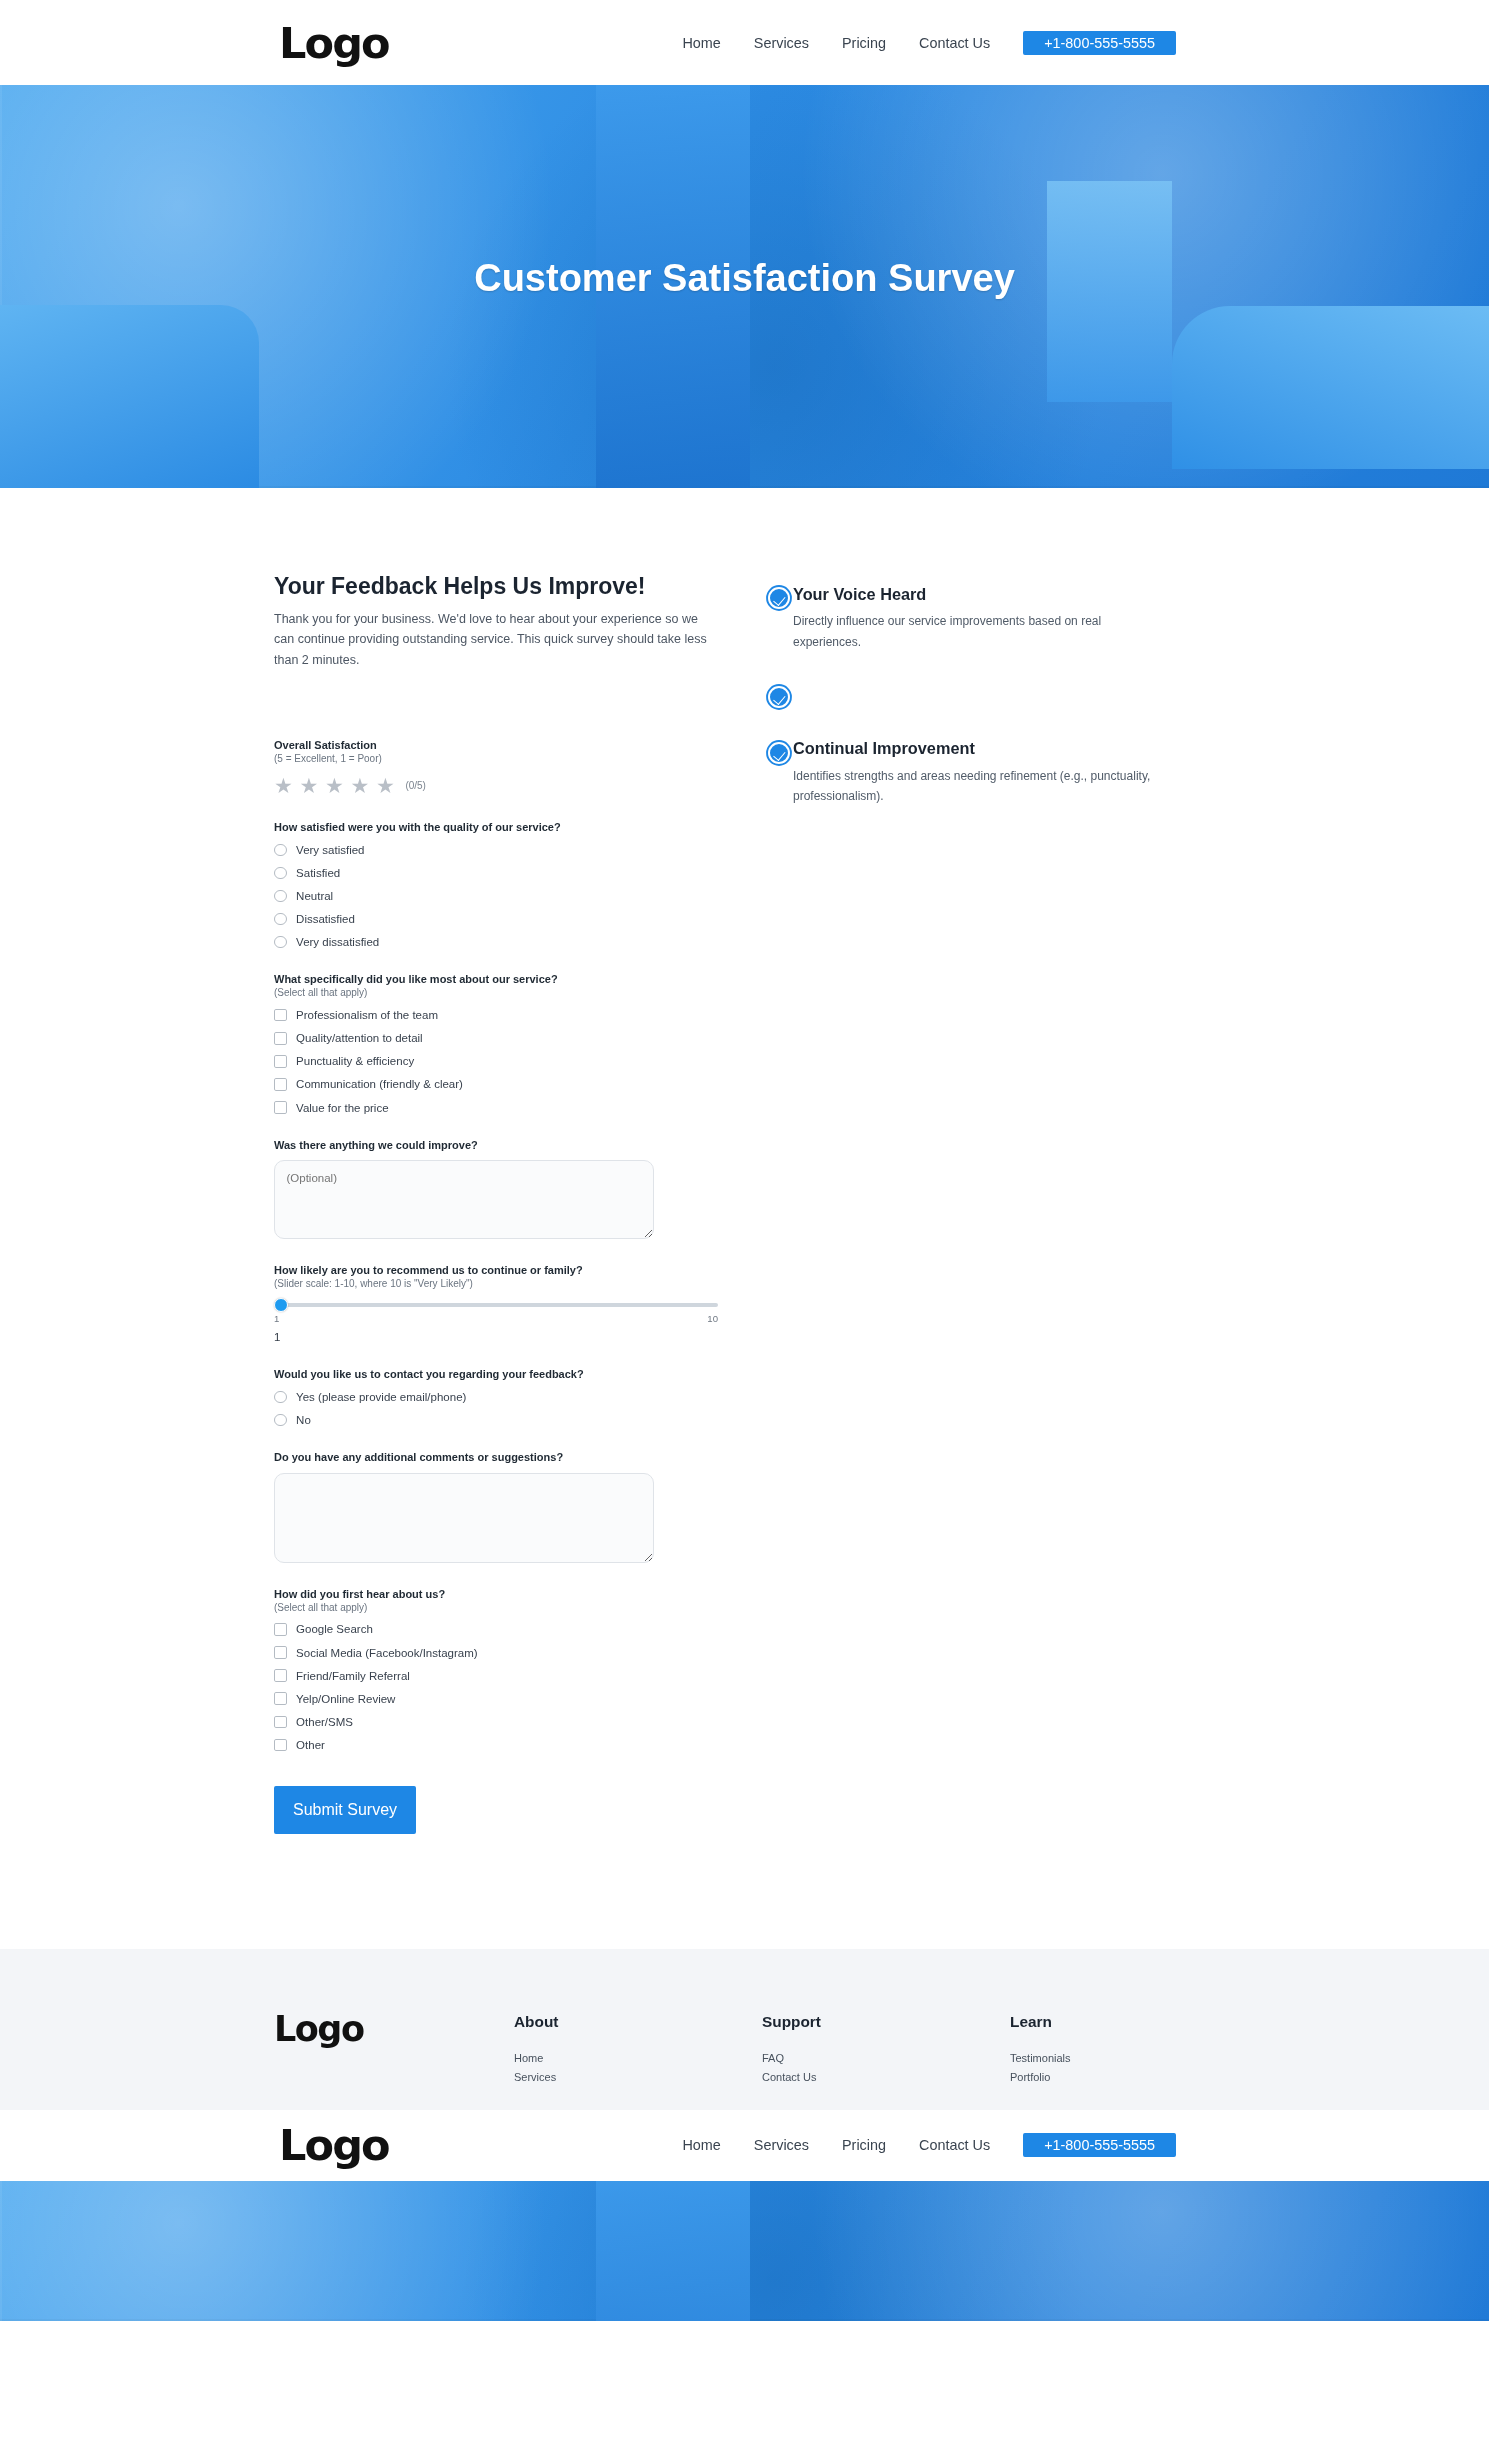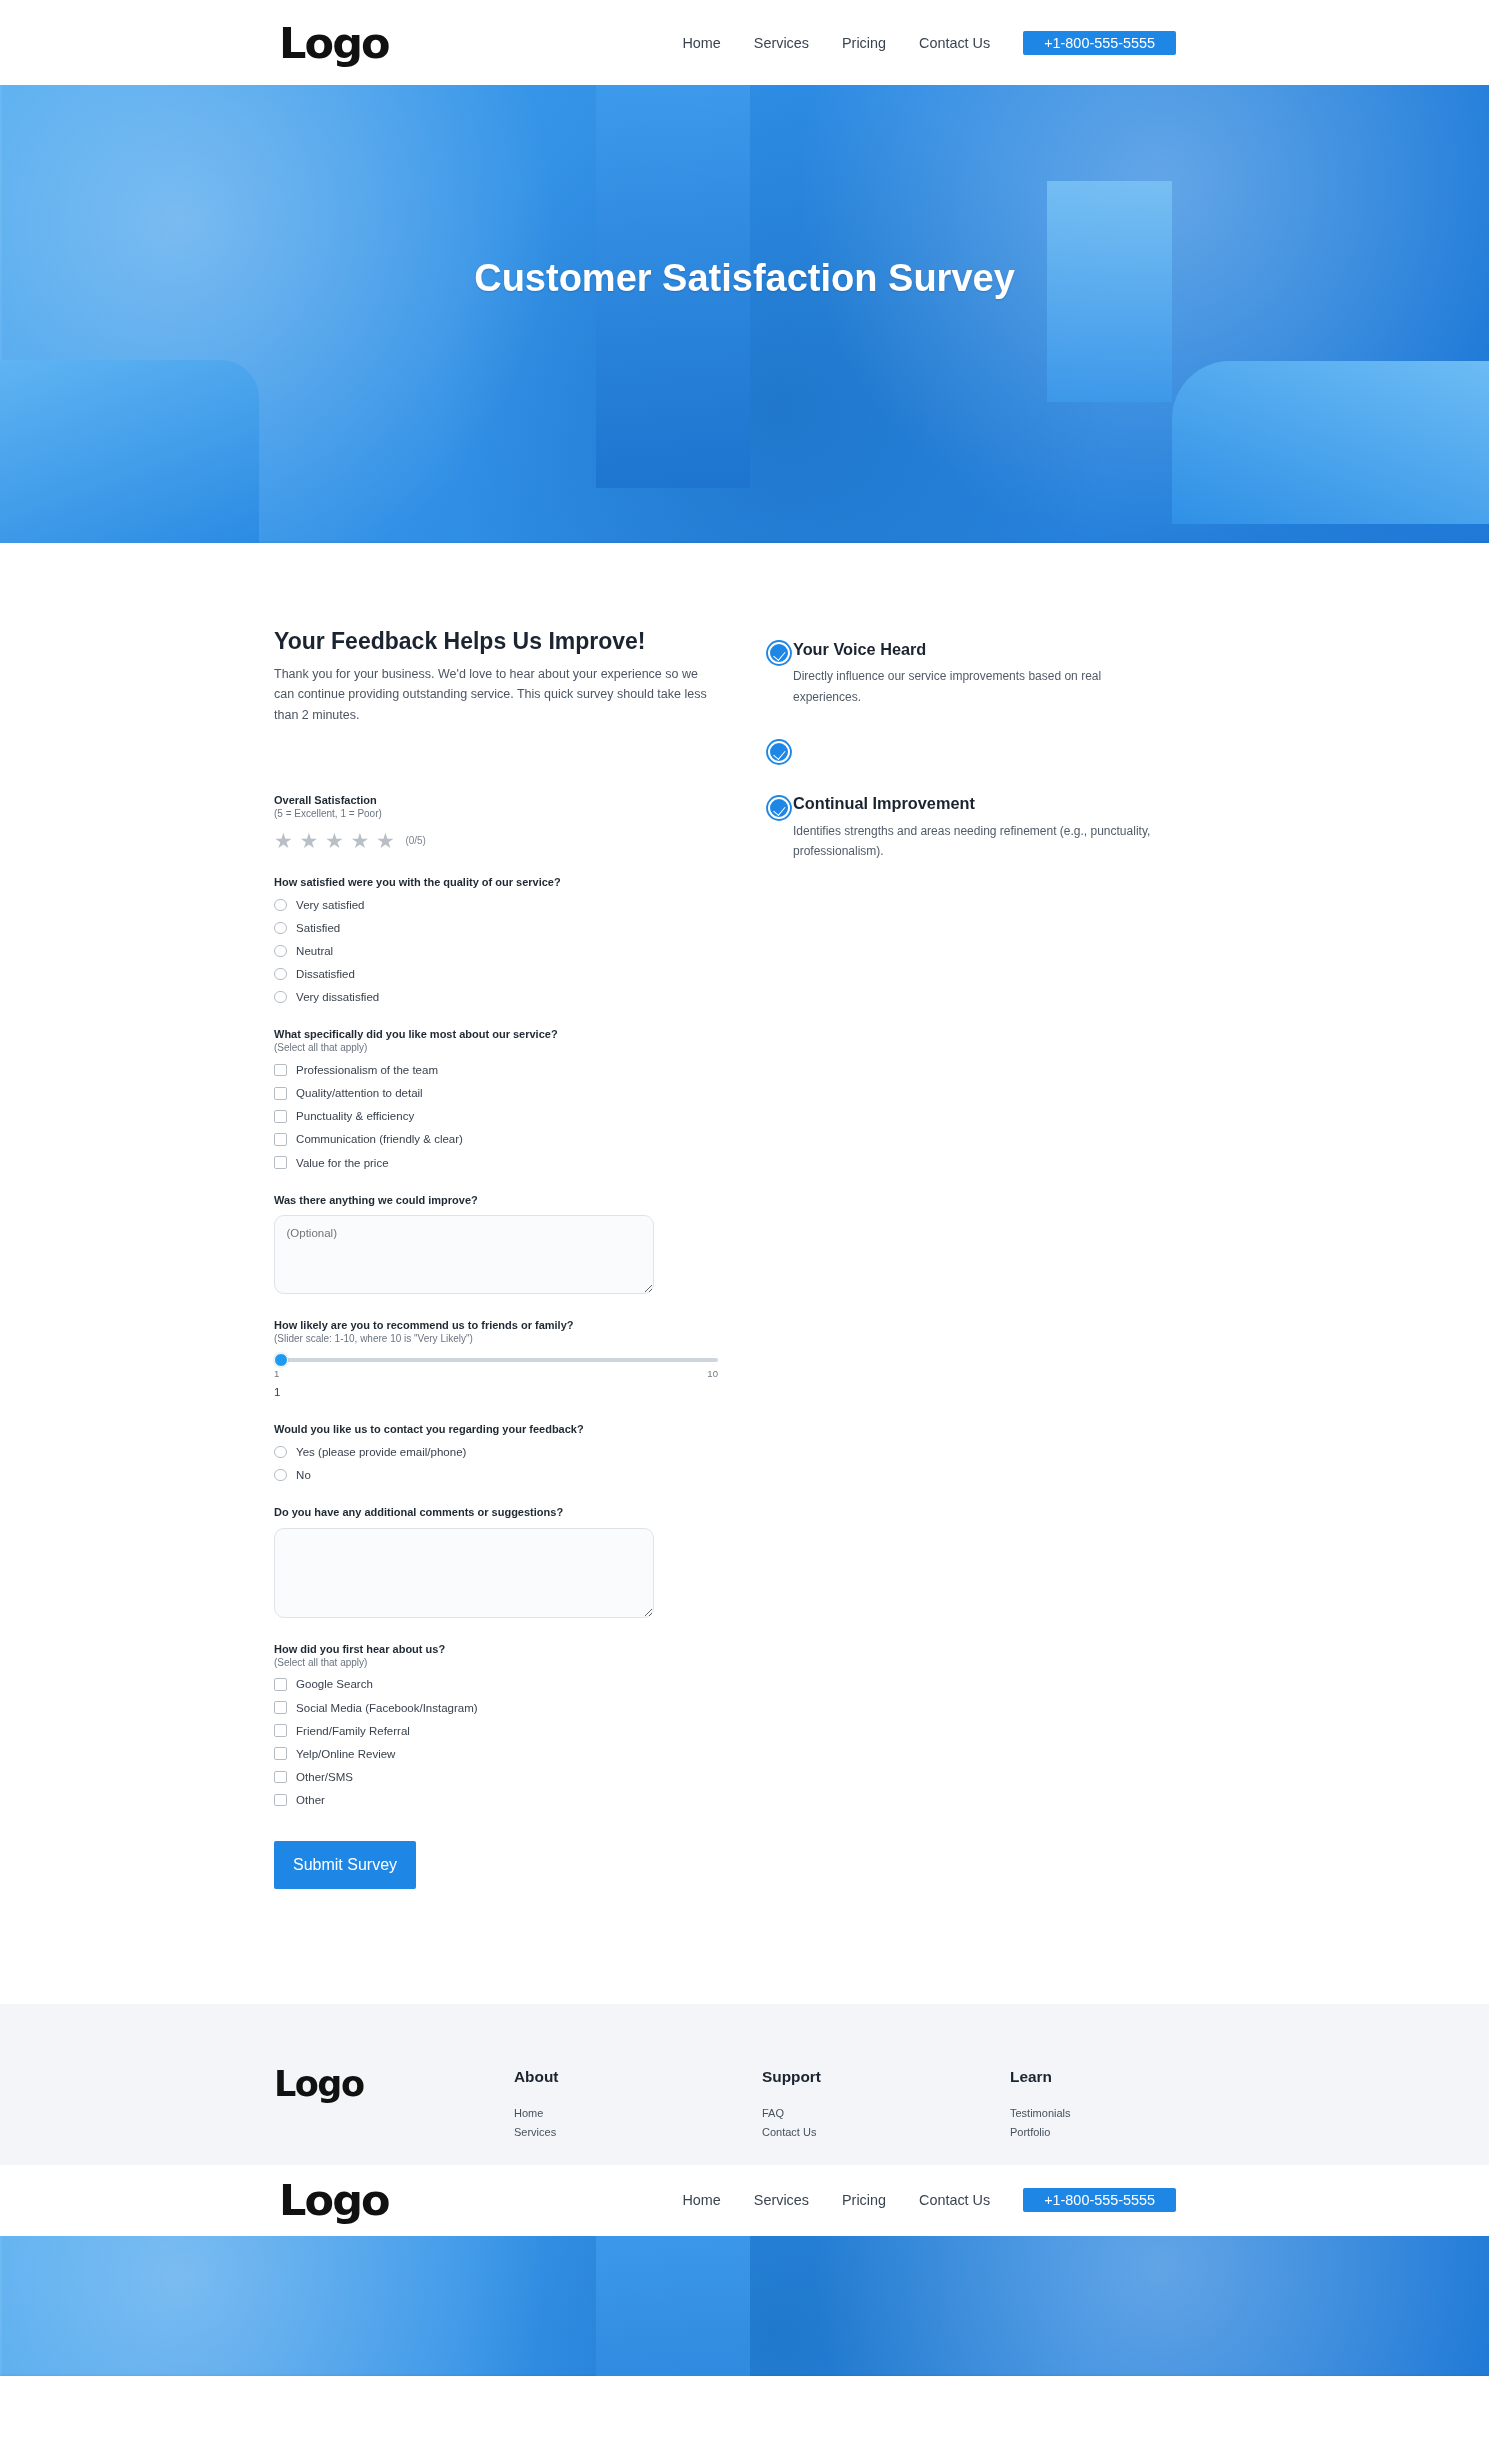--- a/index.html
+++ b/index.html
@@ -47,21 +47,21 @@
     font-size:14.4px;
     padding:4px 21px;
     border:none;
     border-radius:1.9px;
     cursor:pointer;
     white-space:nowrap;
   }
 
   
   .hero {
-    height:458px;
+    height:403px;
     position:relative;
     background:#4d7c0f;
     overflow:hidden;
   }
   .hero-bg {
     position:absolute; inset:0;
     background:
       radial-gradient(circle at 12% 30%, rgba(255,255,255,.30), rgba(255,255,255,0) 28%),
       radial-gradient(circle at 78% 22%, rgba(255,255,255,.28), rgba(255,255,255,0) 30%),
       radial-gradient(circle at 52% 70%, rgba(0,70,140,.25), rgba(0,70,140,0) 40%),
@@ -439,21 +439,21 @@
         </div>
 
         
         <div class="block">
           <p class="q-label">Was there anything we could improve?</p>
           <textarea class="ta ta-1" placeholder="(Optional)" style=""></textarea>
         </div>
 
         
         <div class="block">
-          <p class="q-label">How likely are you to recommend us to friends or family?</p>
+          <p class="q-label">How likely are you to recommend us to continue or family?</p>
           <p class="q-hint">(Slider scale: 1-10, where 10 is "Very Likely")</p>
           <div class="slider-wrap">
             <div class="slider-track">
               <div class="slider-thumb"></div>
             </div>
             <div class="slider-scale">
               <span>1</span>
               <span>10</span>
             </div>
             <div class="slider-value">1</div>

